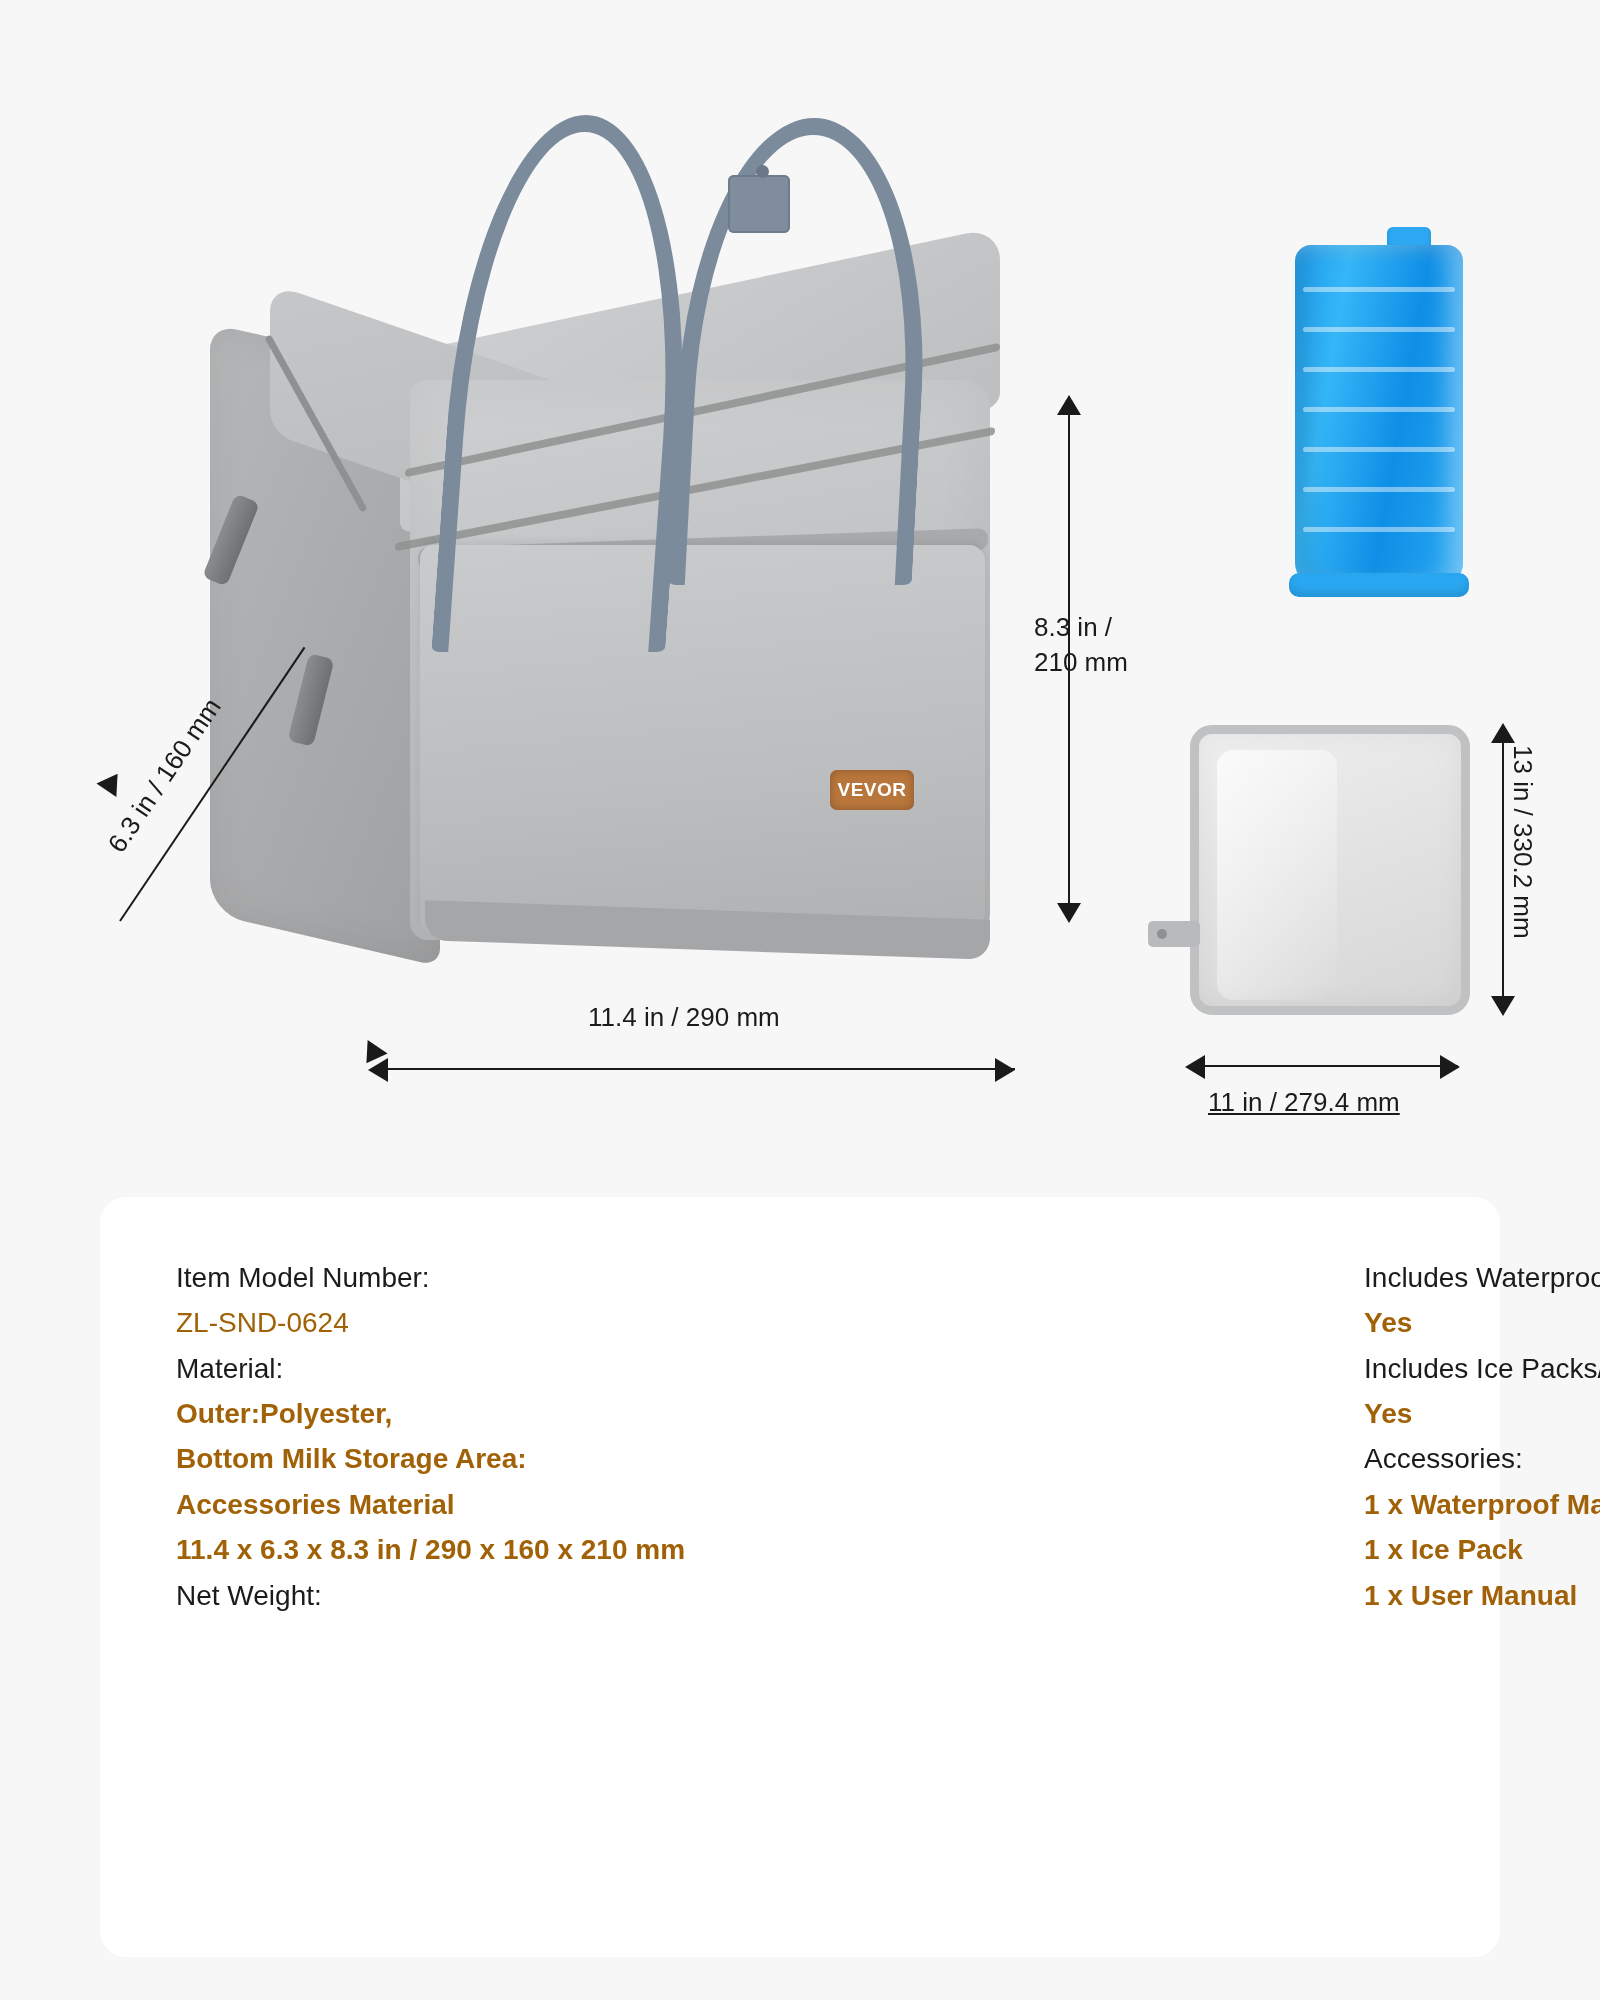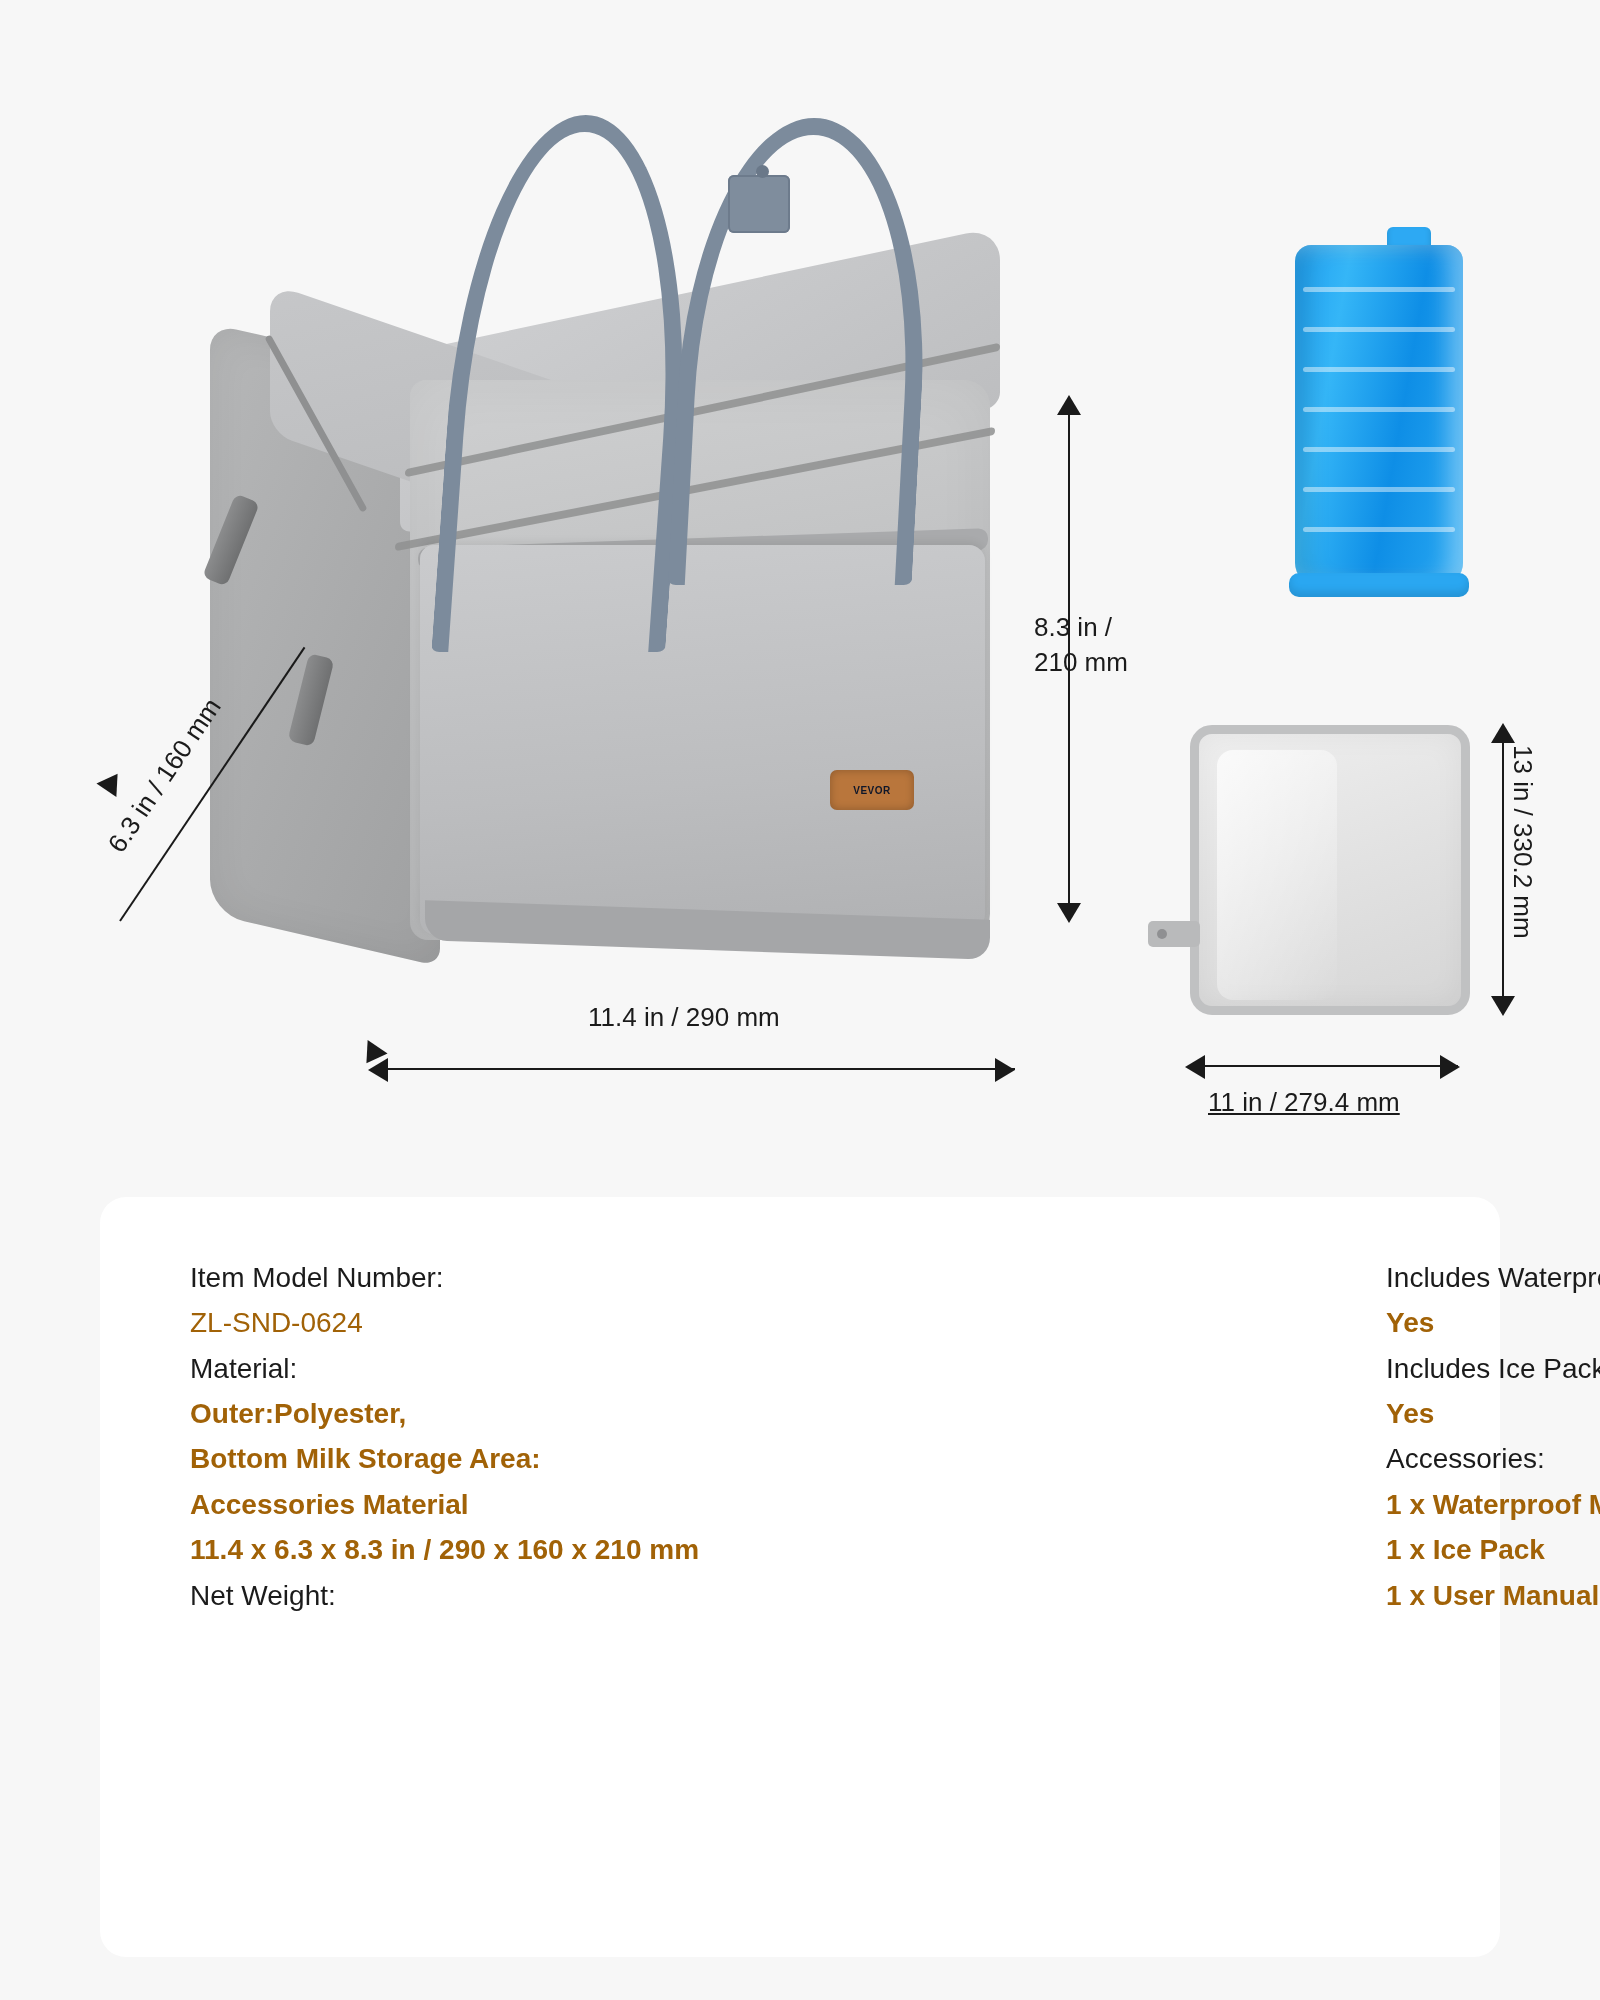--- a/index.html
+++ b/index.html
@@ -199,23 +199,23 @@
     width: 84px;
     height: 40px;
     background: #b9763c;
     border-radius: 7px;
     box-shadow: inset 0 0 8px rgba(0,0,0,0.25);
     display: flex;
     align-items: center;
     justify-content: center;
   }
   .logo-tag span {
-    font-size: 10px;
+    font-size: 19px;
     letter-spacing: .5px;
-    color: #0f172a;
+    color: #ffffff;
     font-weight: bold;
   }
 
   
   .icepack {
     position: absolute;
     left: 1295px;
     top: 245px;
     width: 168px;
     height: 340px;
@@ -384,25 +384,25 @@
     position: absolute;
     left: 100px;
     top: 1197px;
     width: 1400px;
     height: 760px;
     background: #ffffff;
     border-radius: 26px;
   }
   .spec-cols {
     position: absolute;
-    left: 90px;
+    left: 76px;
     top: 58px;
     right: 60px;
     display: flex;
-    gap: 12px;
+    gap: 4px;
   }
   .spec-col { width: 50%; }
   .spec-col.right { padding-left: 675px; }
   .spec-label {
     font-size: 28px;
     color: #1b1b1b;
     line-height: 1.62;
     white-space: nowrap;
   }
   .spec-value {

